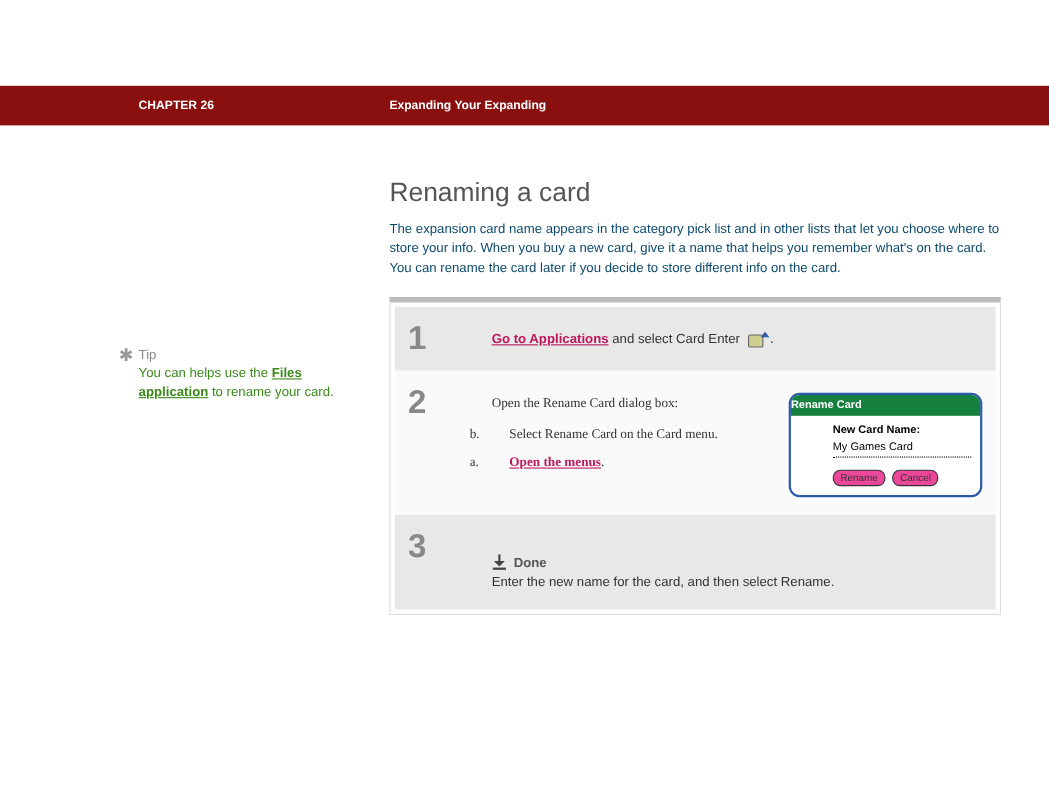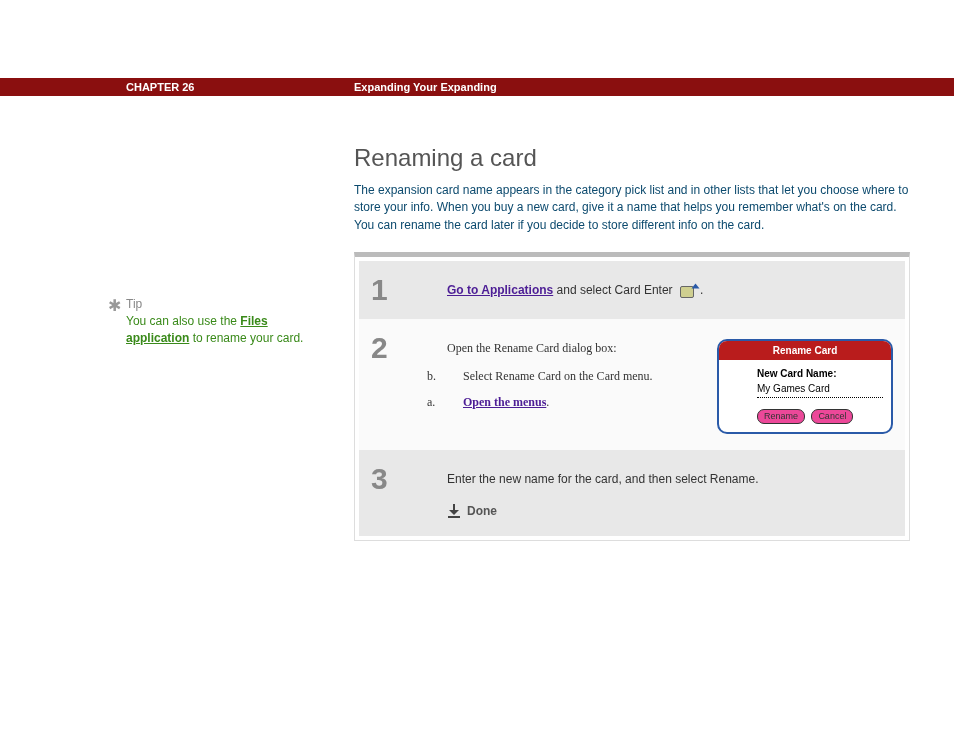--- a/index.html
+++ b/index.html
@@ -7,21 +7,21 @@
     padding: 0;
     font-family: Arial, Helvetica, sans-serif;
     font-size: 12px;
     color: #333;
     background: #fff;
     width: 954px;
   }
   .header-bar {
     background: #8a0f0f;
     color: #fff;
-    height: 18px;
+    height: 36px;
     display: flex;
     align-items: center;
     font-size: 11px;
     font-weight: bold;
     margin-top: 78px;
   }
   .header-chapter { margin-left: 126px; width: 228px; }
   .header-title   { }
   .page {
     position: relative;
@@ -74,44 +74,44 @@
     color: #888;
   }
   .step-body {
     flex: 1;
     padding: 20px 12px 16px 20px;
     font-size: 12px;
     line-height: 1.5;
   }
   .step-odd  { background: #e8e8e8; }
   .step-even { background: #fafafa; }
-  .inline-link { color: #4c1d95; font-weight: bold; text-decoration: underline; }
+  .inline-link { color: #be185d; font-weight: bold; text-decoration: underline; }
   .sub-list { margin: 10px 0 0 0; padding: 0; list-style: none; }
   .sub-list li { margin-bottom: 8px; padding-left: 20px; text-indent: -20px; }
   .sub-marker { display: inline-block; width: 16px; }
   .cardinfo-icon {
     display: inline-block;
     width: 18px; height: 15px; vertical-align: -3px;
     position: relative; margin: 0 2px 0 4px;
   }
   .cardinfo-icon .card  { position:absolute; left:0; top:4px; width:12px; height:10px; background:#cfcf90; border:1px solid #666; border-radius:2px; }
   .cardinfo-icon .arrow { position:absolute; right:0; top:0; width:0; height:0; border-left:5px solid #2a5aa8; border-top:4px solid transparent; border-bottom:4px solid transparent; transform: rotate(-90deg); }
   .step2-flex { display: flex; gap: 18px; align-items: flex-start; }
   .dialog {
     width: 172px;
     background: #fff;
     border: 2px solid #2a5aa8;
     border-radius: 10px;
     overflow: hidden;
     font-family: "Trebuchet MS", Arial, sans-serif;
   }
   .dialog-title {
-    background: #b91c1c;
+    background: #15803d;
     color: #fff;
-    text-align: center;
+    text-align: left;
     font-size: 10px;
     font-weight: bold;
     padding: 2px 0;
   }
   .dialog-body { padding: 6px 8px 8px 8px; margin-left: 30px; }
   .dialog-label { font-size: 10px; font-weight: bold; color: #000; }
   .dialog-value {
     font-size: 10px;
     color: #000;
     border-bottom: 1px dotted #000;
@@ -146,21 +146,21 @@
 </div>
 
 <div class="page">
   <h1 class="main-heading">Renaming a card</h1>
   <p class="intro">The expansion card name appears in the category pick list and in other lists that let you choose where to store your info. When you buy a new card, give it a name that helps you remember what's on the card. You can rename the card later if you decide to store different info on the card.</p>
 
   <div class="tip-box">
     <span class="tip-star">✱</span>
     <div class="tip-label">Tip</div>
     <div class="tip-text">
-      <span>You can also use the </span><a href="#" class="tip-link">Files application</a><span> to rename your card.</span>
+      <span>You can helps use the </span><a href="#" class="tip-link">Files application</a><span> to rename your card.</span>
     </div>
   </div>
 
   <div class="steps">
 
     <div class="step-row step-odd">
       <div class="step-num">1</div>
       <div class="step-body">
         <a href="#" class="inline-link">Go to Applications</a><span> and select Card Enter </span><span class="cardinfo-icon"><span class="card"></span><span class="arrow"></span></span><span>.</span>
       </div>
@@ -190,21 +190,21 @@
               <span class="dialog-btn">Cancel</span>
             </div>
           </div>
         </div>
       </div>
     </div>
 
     <div class="step-row step-odd">
       <div class="step-num">3</div>
       <div class="step-body">
-        <div>Enter the new name for the card, and then select Rename.</div>
         <div style="margin-top:14px;">
           <span class="done-icon"><span class="shaft"></span><span class="head"></span><span class="bar"></span></span><span class="done-text">Done</span>
         </div>
+        <div>Enter the new name for the card, and then select Rename.</div>
       </div>
     </div>
 
   </div>
 </div>
 
 </body></html>

